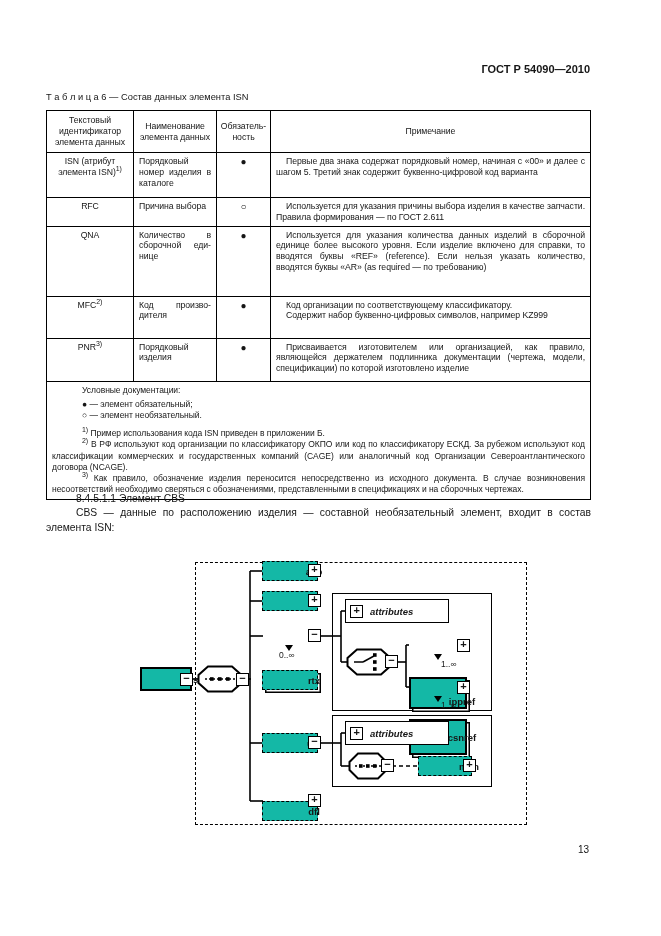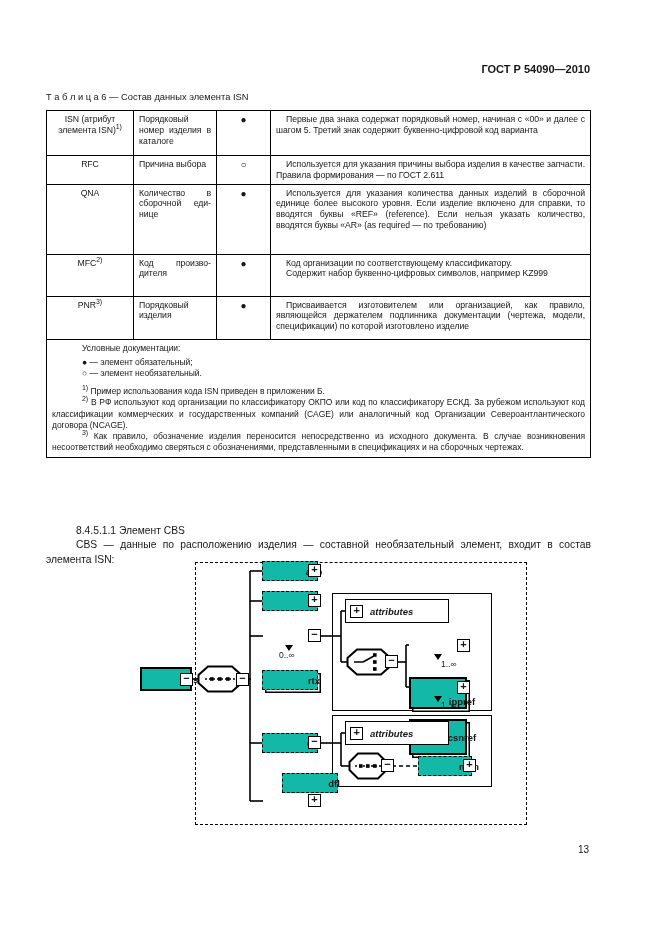--- a/index.html
+++ b/index.html
@@ -22,21 +22,21 @@
   td.c-note .np{text-indent:10px;}
   tr.r-isn{height:45px;} tr.r-rfc{height:28px;} tr.r-qna{height:70px;}
   tr.r-mfc{height:42px;} tr.r-pnr{height:43px;}
   sup{font-size:7px;line-height:0;}
 
   td.notes{padding:7px 8px 9px 8px;text-align:justify;font-size:8.5px;line-height:1.32;}
   .legend{margin-left:30px;margin-bottom:7px;}
   .legend-title{margin-bottom:3px;}
   .footnote{margin:0;text-indent:30px;}
 
-  .section{position:absolute;top:524px;left:46px;width:545px;font-size:10.3px;line-height:1.4;}
+  .section{position:absolute;top:492px;left:46px;width:545px;font-size:10.3px;line-height:1.4;}
   .section p{margin:0;text-indent:30px;}
   .section .para{text-align:justify;}
 
   .figure{position:absolute;left:133px;top:557px;width:400px;height:272px;}
   .fig-caption{position:absolute;top:831px;left:133px;width:400px;text-align:center;font-size:9.3px;}
   .page-num{position:absolute;top:844px;right:72px;font-size:10px;}
 
   
   .dg-outer{position:absolute;left:62px;top:5px;width:330px;height:261px;border:1.4px dashed #000;}
   .dg-svg{position:absolute;left:0;top:0;z-index:1;}
@@ -65,20 +65,26 @@
   <div class="tbl-caption">Т а б л и ц а  6 — Состав данных элемента ISN</div>
 
   <table class="gost">
     <colgroup>
         <col style="width:87px">
         <col style="width:83px">
         <col style="width:54px">
         <col>
       </colgroup>
     <tbody>
+        <tr>
+      <th>Текстовый идентификатор элемента данных</th>
+      <th>Наименование элемента данных</th>
+      <th>Обязатель­ность</th>
+      <th>Примечание</th>
+    </tr>
     <tr class="r-isn">
       <td class="c-code"><span>ISN (атрибут элемента ISN)</span><sup>1)</sup></td>
       <td class="c-name">Порядковый номер изделия в каталоге</td>
       <td class="c-mand">●</td>
       <td class="c-note">
             <div class="np">Первые два знака содержат порядковый номер, начиная с «00» и далее с шагом 5. Третий знак содержит буквенно-цифровой код варианта</div>
             <div class="np"></div>
           </td>
     </tr>
     <tr class="r-rfc">
@@ -248,21 +254,21 @@
         <rect x="18" y="12.2" width="3.6" height="3.6" fill="#000"></rect>
         <rect x="25" y="12.2" width="3.6" height="3.6" fill="#000"></rect>
     </svg>
     <div class="toggle" style="left:248px;top:202px;">−</div>
 
     <div class="el opt" style="left:285px;top:199px;width:54px;height:20px;">
       <span>mfm</span>
     </div>
     <div class="toggle" style="left:330px;top:202px;">+</div>
 
-    <div class="el opt" style="left:129px;top:216px;width:56px;height:20px;margin-left:20px;">
+    <div class="el opt" style="left:129px;top:244px;width:56px;height:20px;">
       <span>dfl</span>
     </div>
     <div class="toggle" style="left:175px;top:237px;">+</div>
 
   </div>
 
 
   <div class="page-num">13</div>
 
 </div>

